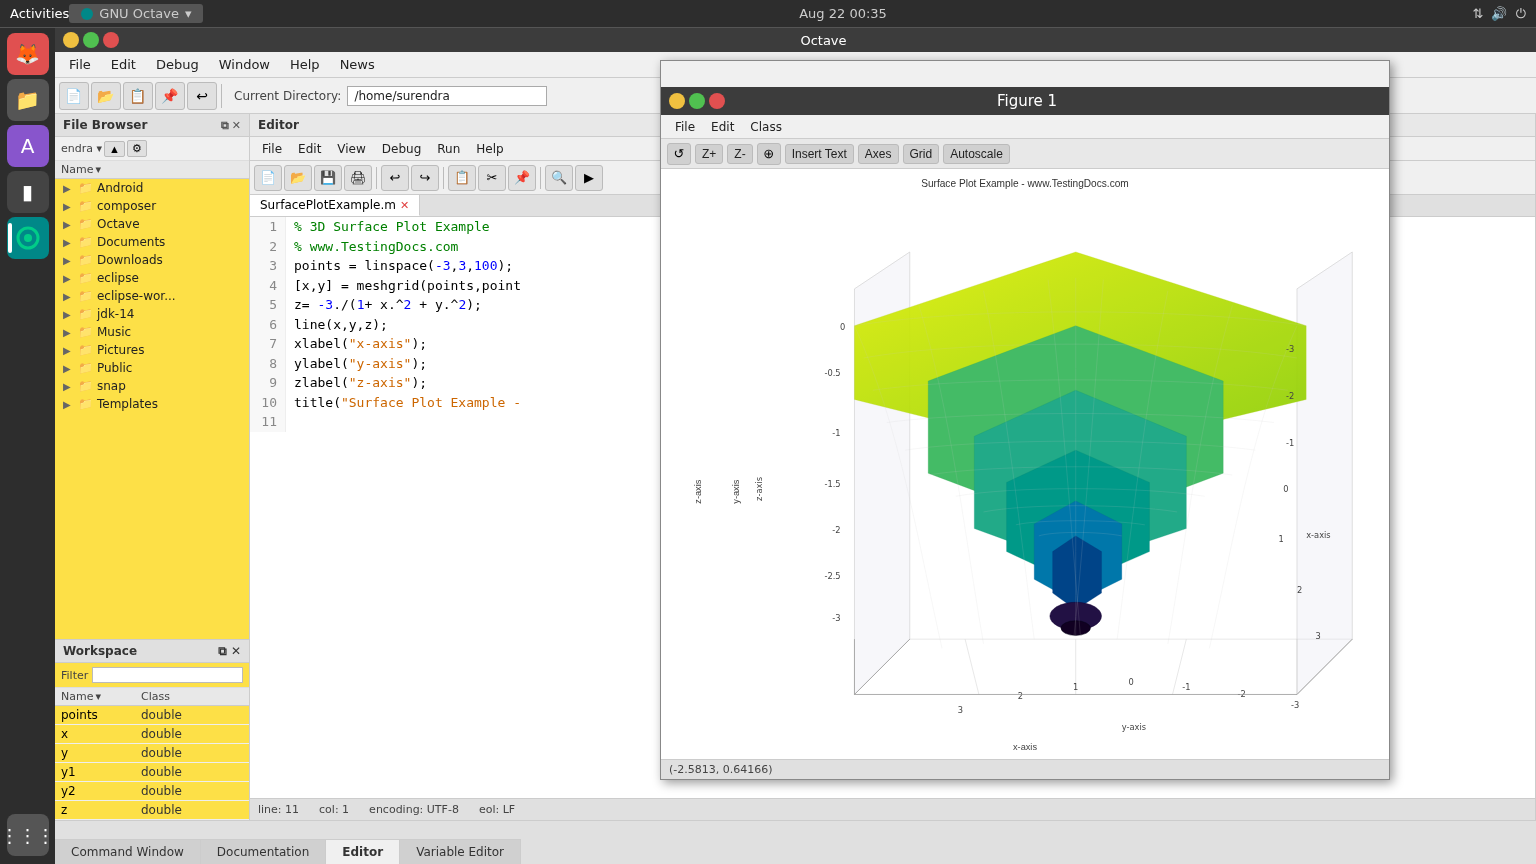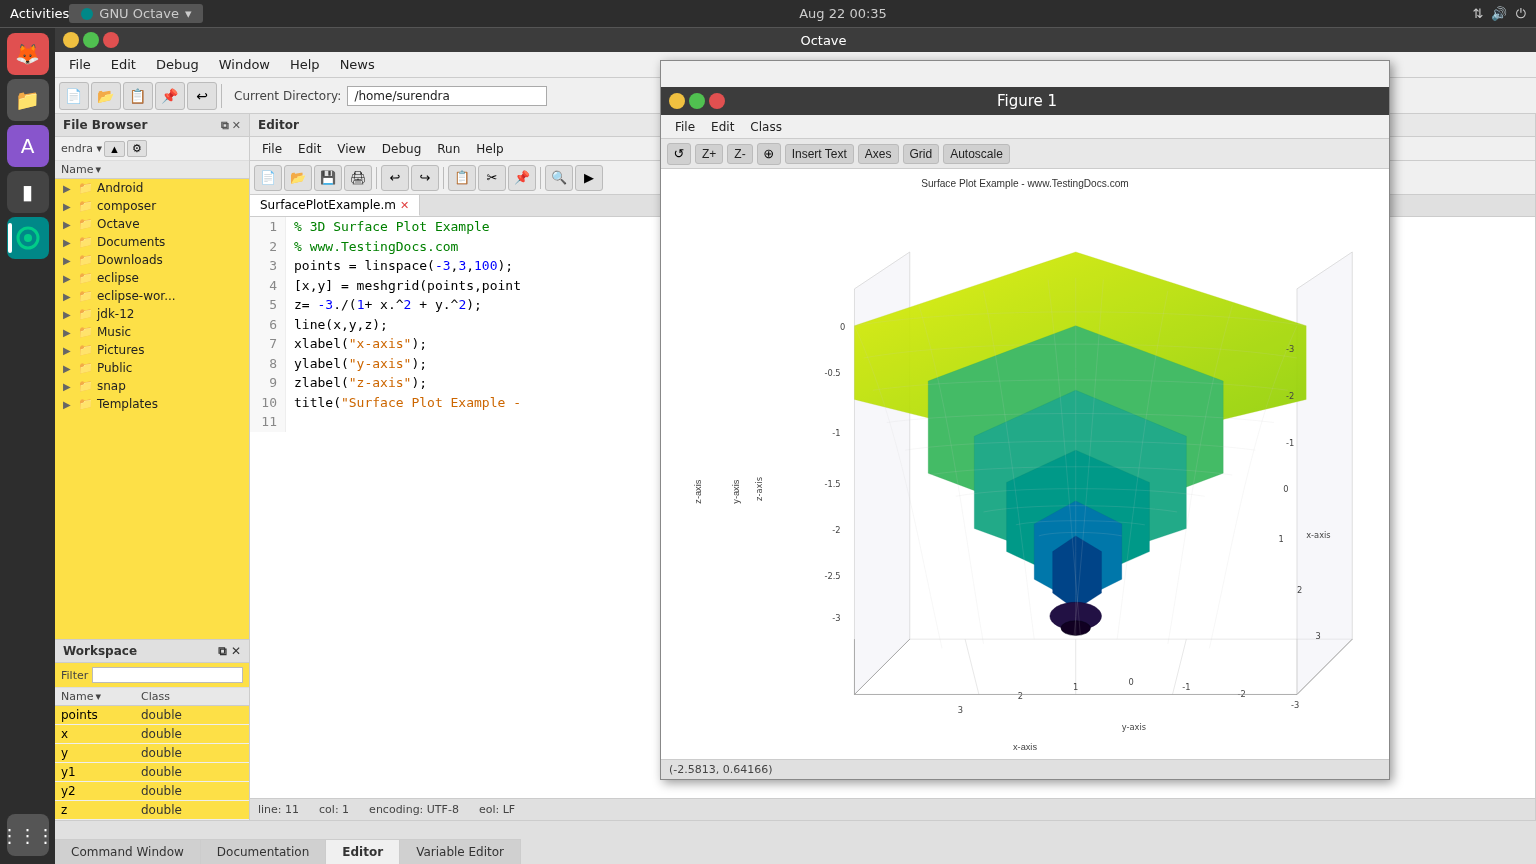--- a/index.html
+++ b/index.html
@@ -252,21 +252,21 @@
             <span>eclipse</span>
           </div>
         <div class="file-item">
             <span class="chevron">▶</span>
             <span class="folder-icon">📁</span>
             <span>eclipse-wor...</span>
           </div>
         <div class="file-item">
             <span class="chevron">▶</span>
             <span class="folder-icon">📁</span>
-            <span>jdk-12</span>
+            <span>jdk-14</span>
           </div>
         <div class="file-item">
             <span class="chevron">▶</span>
             <span class="folder-icon">📁</span>
             <span>Music</span>
           </div>
         <div class="file-item">
             <span class="chevron">▶</span>
             <span class="folder-icon">📁</span>
             <span>Pictures</span>

